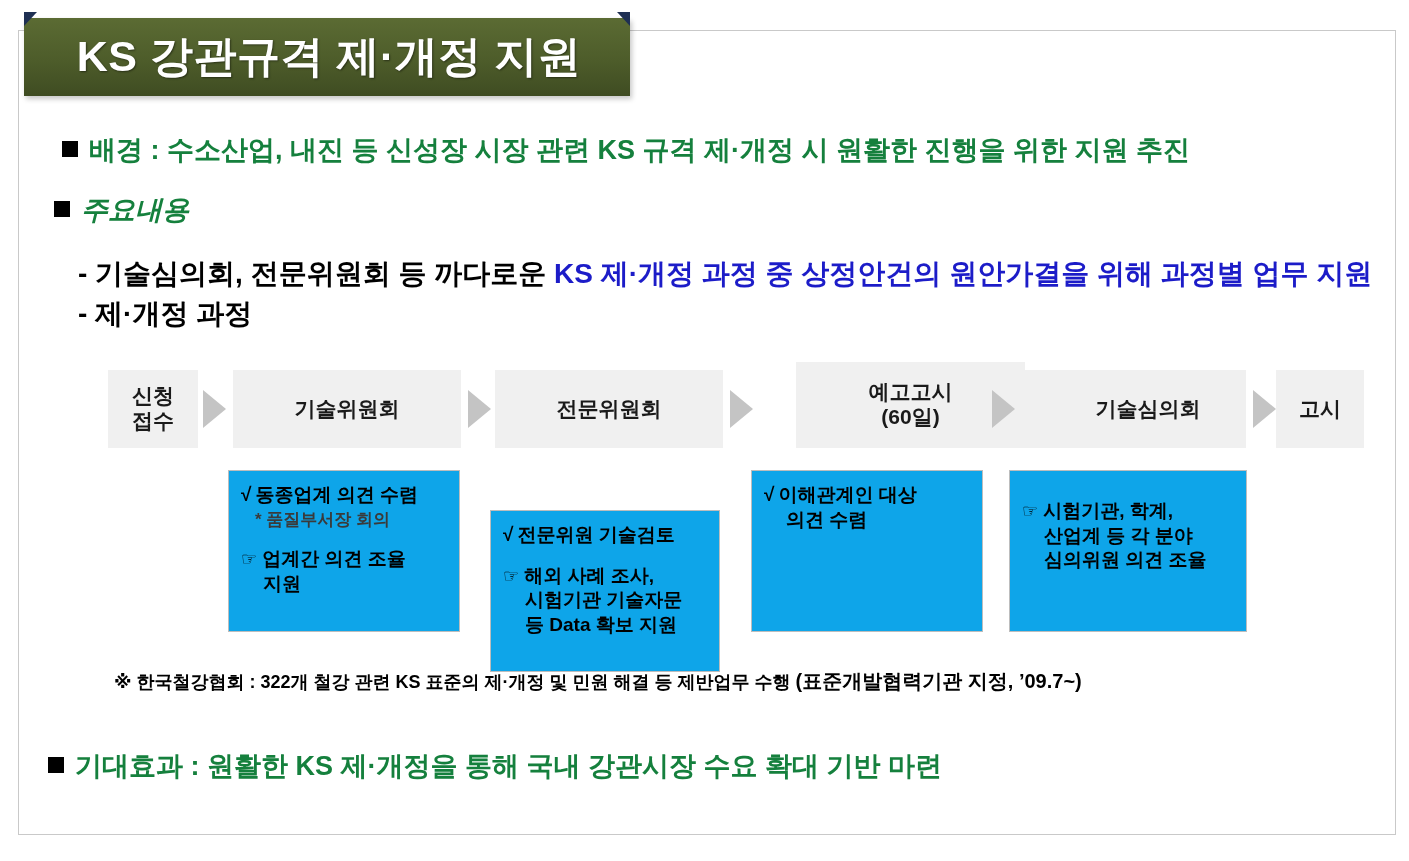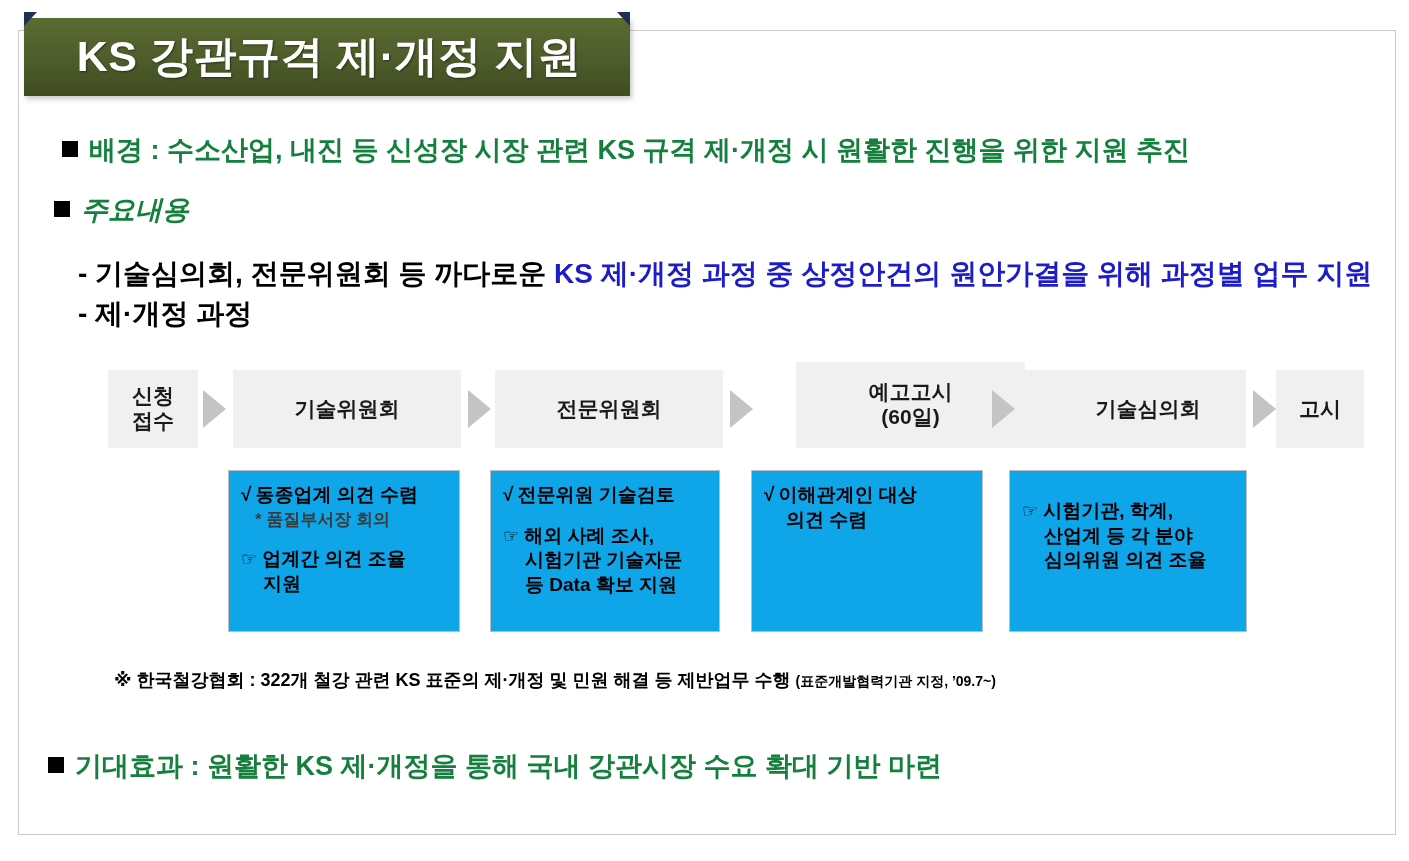--- a/index.html
+++ b/index.html
@@ -192,21 +192,21 @@
   #footnote {
     position: absolute;
     left: 114px;
     top: 668px;
     font-size: 18px;
     font-weight: bold;
     color: #000000;
     white-space: nowrap;
   }
   #footnote .small {
-    font-size: 14px;
+    font-size: 20px;
   }
 </style>
 </head>
 <body>
 
 <div id="slide">
 
   <div class="slide-frame"></div>
 
   <div class="title-banner">
@@ -278,21 +278,21 @@
     <div class="detail-line">
       <span class="mark">√</span><span>동종업계 의견 수렴</span>
     </div>
     <div class="detail-note">* 품질부서장 회의</div>
     <div class="detail-line spaced">
       <span class="hand">☞</span><span>업계간 의견 조율</span>
     </div>
     <div class="detail-line indent">지원</div>
   </div>
 
-  <div class="detail-box" style="left:490px; width:230px;">
+  <div class="detail-box" style="left:490px; width:230px;margin-top:40px;">
     <div class="detail-line">
       <span class="mark">√</span><span>전문위원 기술검토</span>
     </div>
     <div class="detail-line spaced">
       <span class="hand">☞</span><span>해외 사례 조사,</span>
     </div>
     <div class="detail-line indent">시험기관 기술자문</div>
     <div class="detail-line indent">등 Data 확보 지원</div>
   </div>
 

